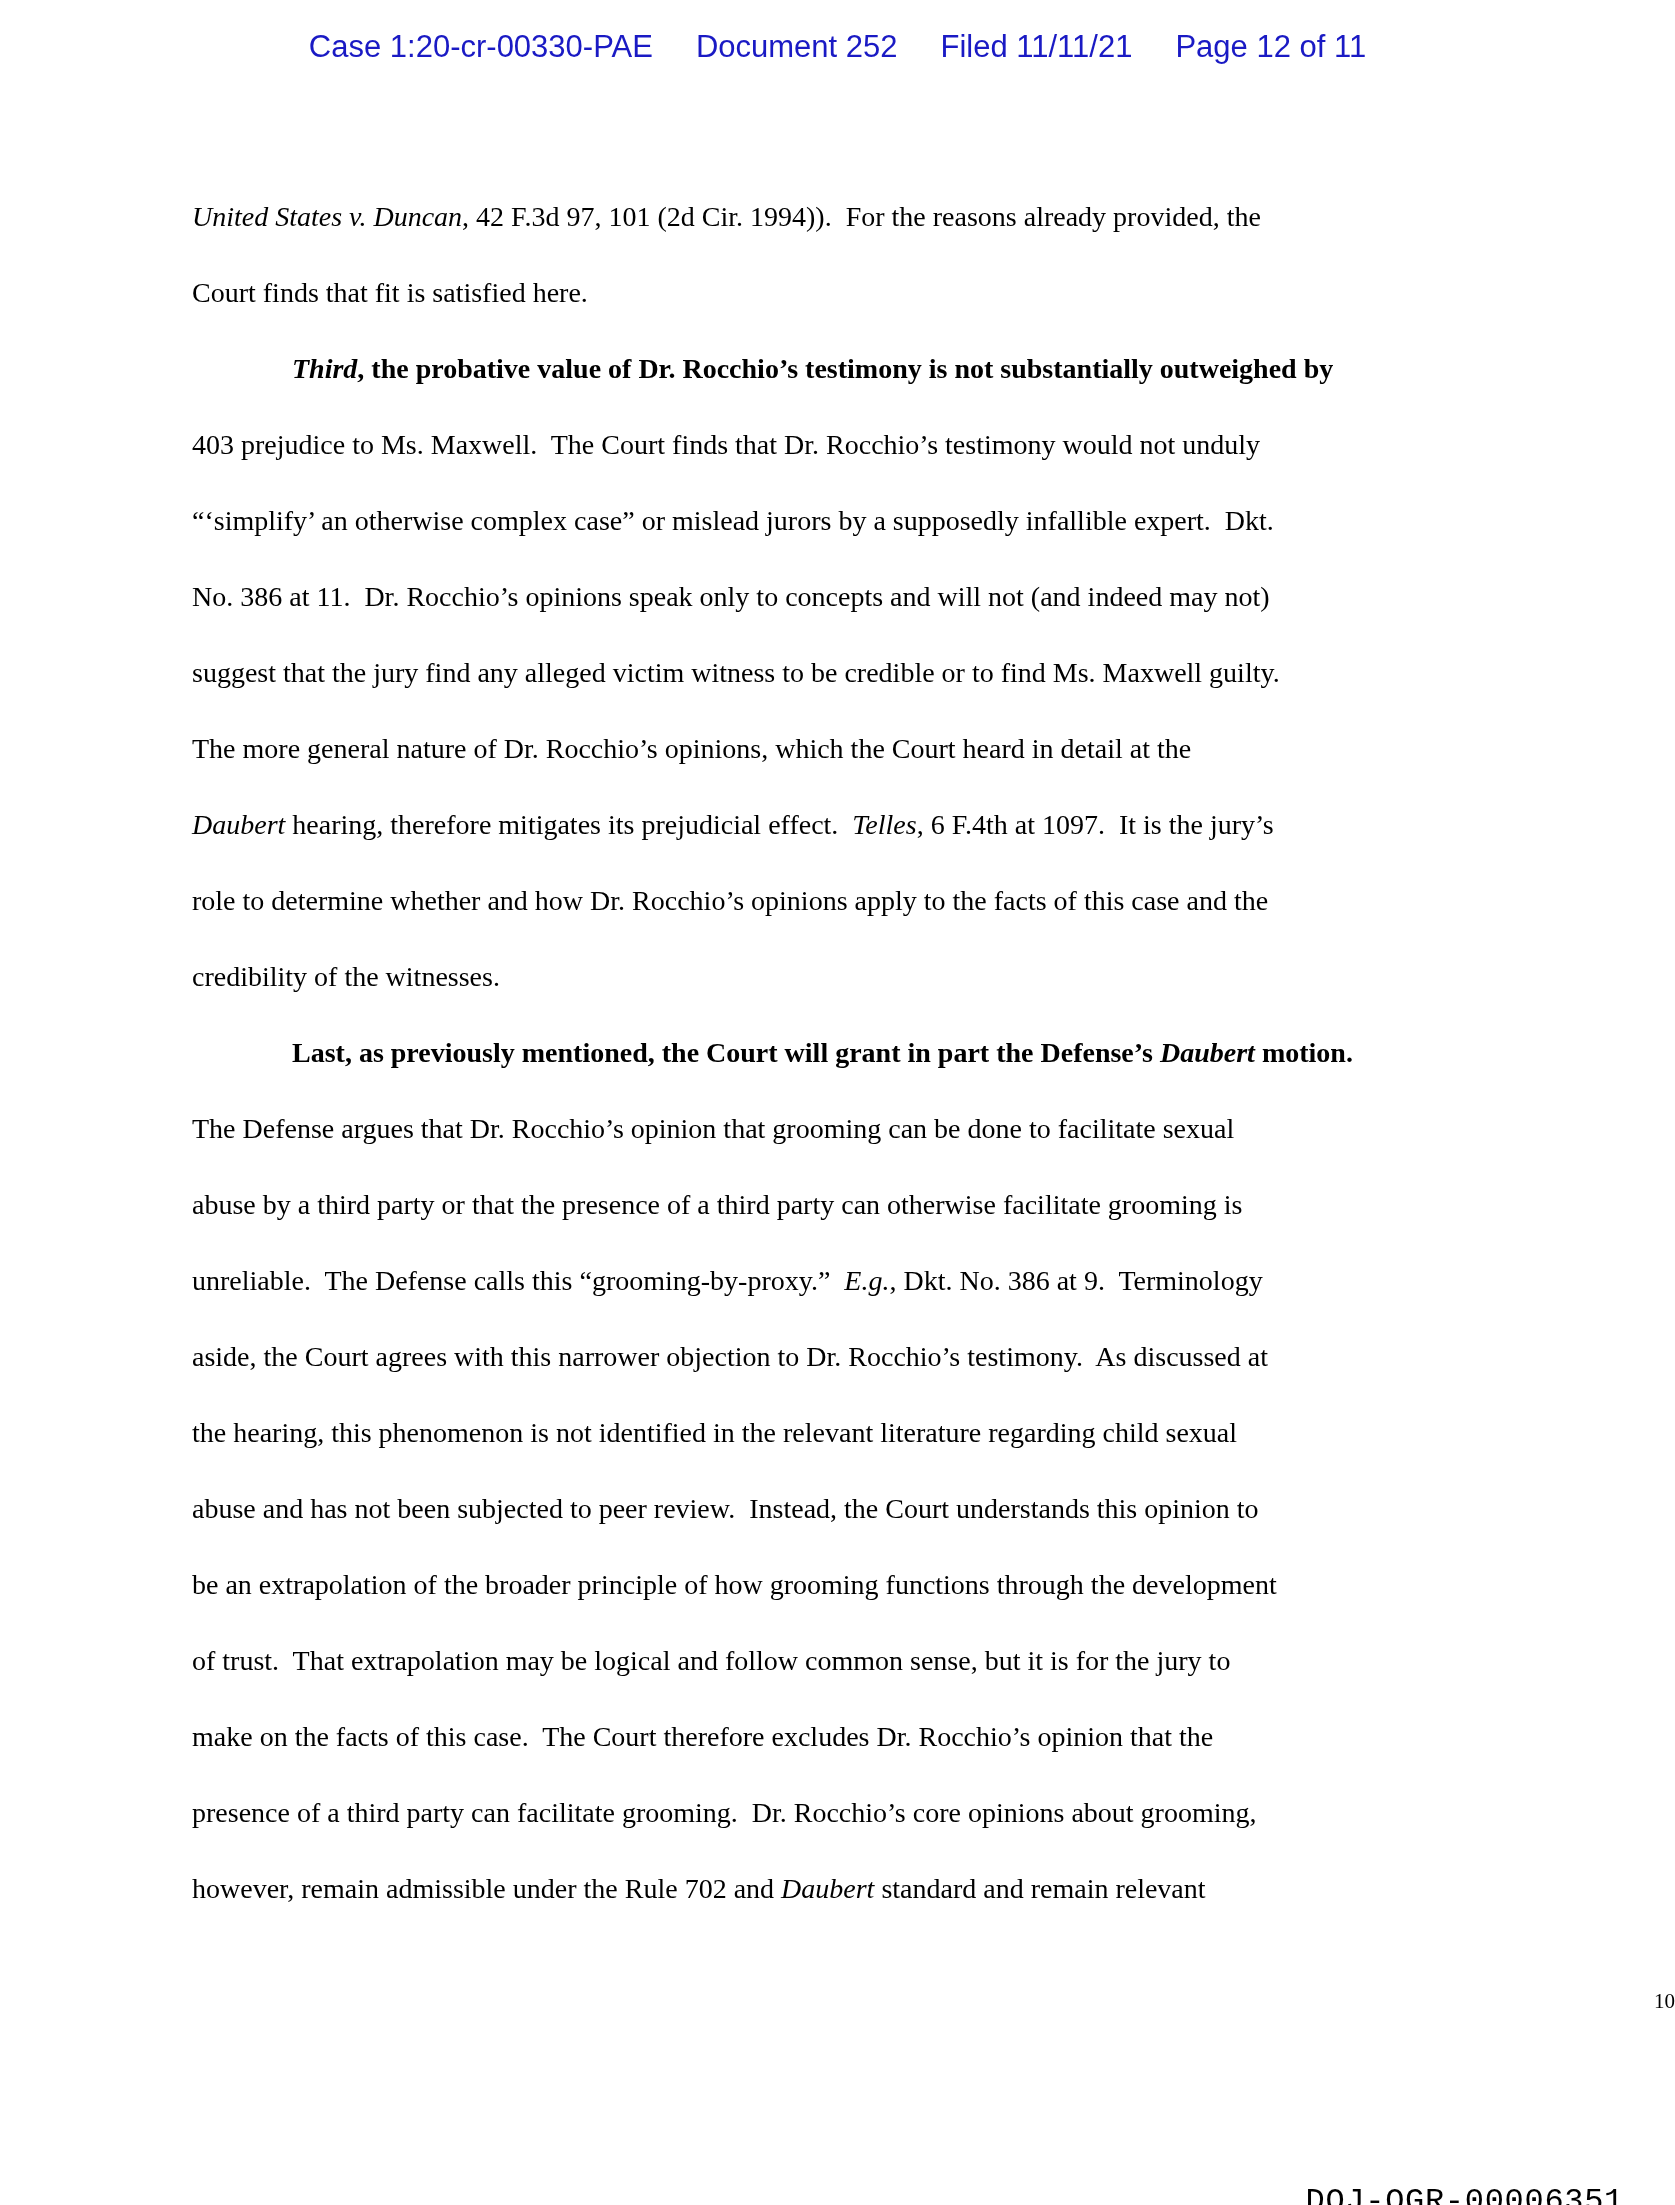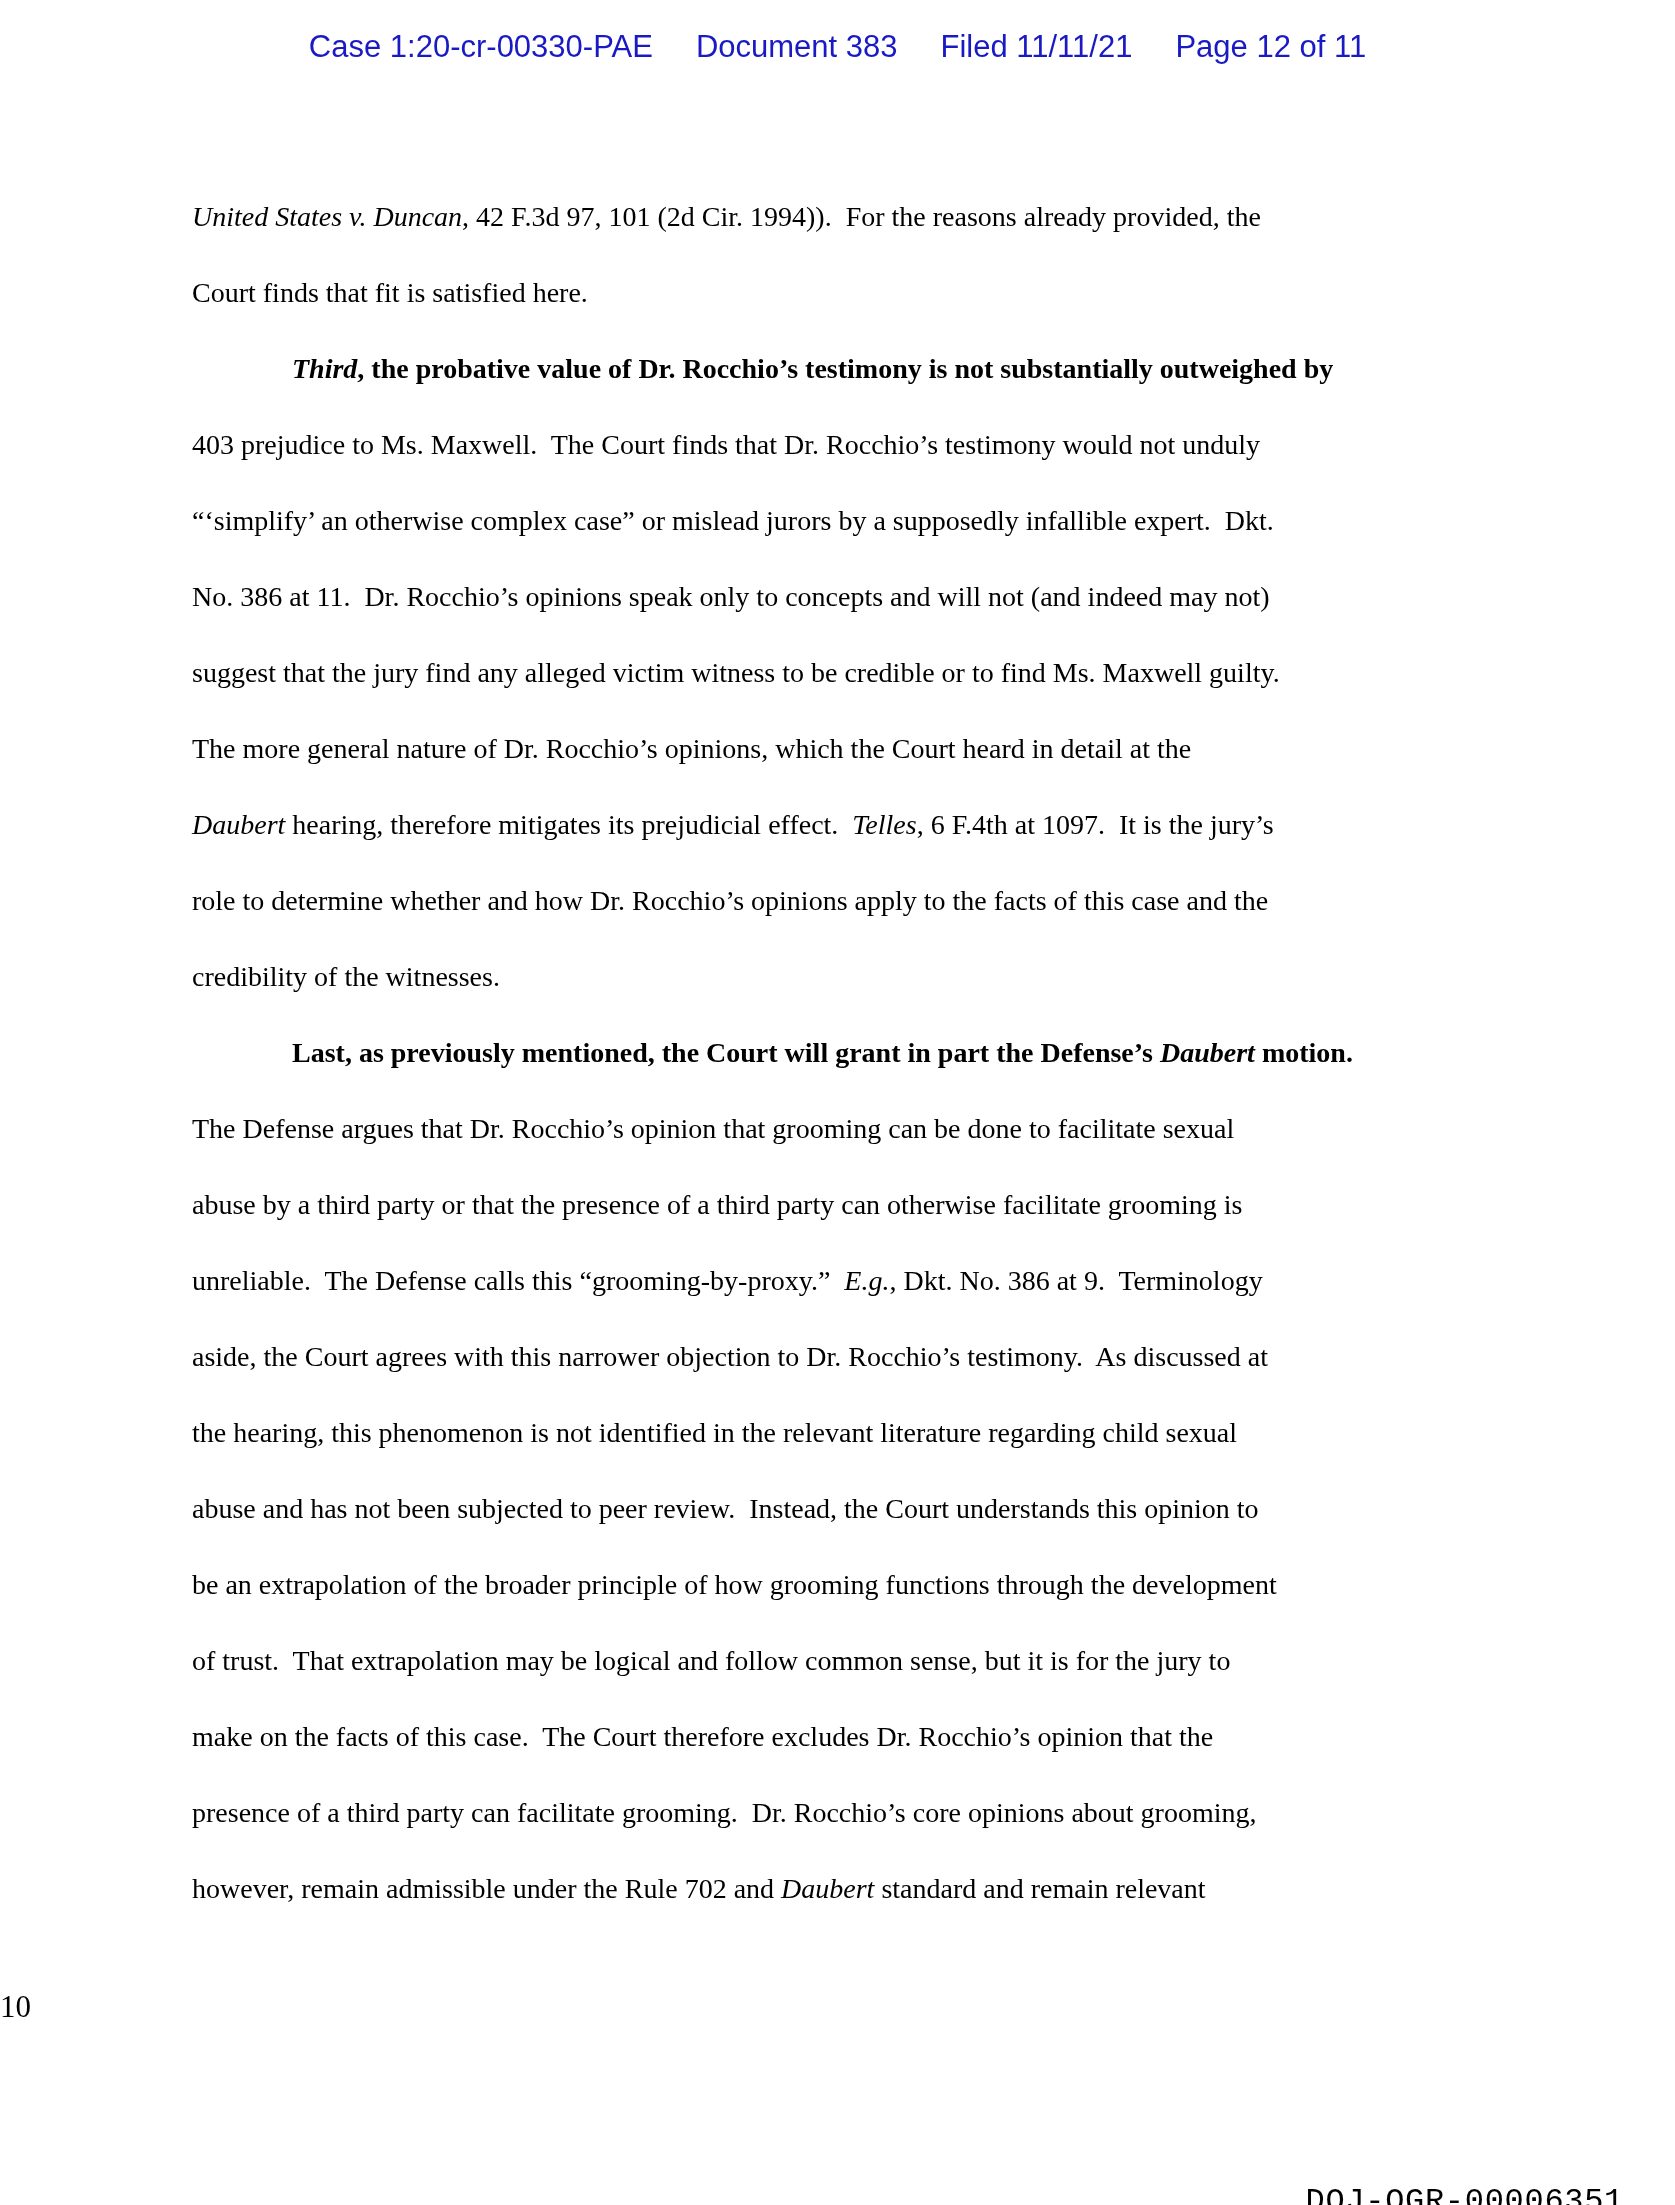--- a/index.html
+++ b/index.html
@@ -38,39 +38,39 @@
     white-space: pre;
   }
   .line { height: 76px; }
   .line.indent { padding-left: 100px; font-weight: bold; }
   .it { font-style: italic; }
   .page-number {
     position: absolute;
     top: 1989px;
     left: 0;
     width: 1675px;
-    text-align: left;
-    font-size: 31px;
+    text-align: right;
+    font-size: 21px;
   }
   .bates-stamp {
     position: absolute;
     top: 2159px;
     right: 51px;
     font-family: "Liberation Mono", monospace;
     font-size: 32px;
     letter-spacing: 0.7px;
     margin-top: 24px;
   }
 </style>
 </head>
 <body>
 
 <div class="court-stamp" style="color: rgb(26, 26, 196);">
   <span>Case 1:20-cr-00330-PAE</span>
-  <span>Document 383</span>
+  <span>Document 252</span>
   <span>Filed 11/11/21</span>
   <span>Page 12 of 11</span>
 </div>
 
 <div class="doc-body"><div class="line"><span class="it">United States v. Duncan</span><span>, 42 F.3d 97, 101 (2d Cir. 1994)).  For the reasons already provided, the</span></div><div class="line"><span>Court finds that fit is satisfied here.</span></div><div class="line indent"><span class="it">Third</span><span>, the probative value of Dr. Rocchio’s testimony is not substantially outweighed by</span></div><div class="line"><span>403 prejudice to Ms. Maxwell.  The Court finds that Dr. Rocchio’s testimony would not unduly</span></div><div class="line"><span>“‘simplify’ an otherwise complex case” or mislead jurors by a supposedly infallible expert.  Dkt.</span></div><div class="line"><span>No. 386 at 11.  Dr. Rocchio’s opinions speak only to concepts and will not (and indeed may not)</span></div><div class="line"><span>suggest that the jury find any alleged victim witness to be credible or to find Ms. Maxwell guilty.</span></div><div class="line"><span>The more general nature of Dr. Rocchio’s opinions, which the Court heard in detail at the</span></div><div class="line"><span class="it">Daubert</span><span> hearing, therefore mitigates its prejudicial effect.  </span><span class="it">Telles</span><span>, 6 F.4th at 1097.  It is the jury’s</span></div><div class="line"><span>role to determine whether and how Dr. Rocchio’s opinions apply to the facts of this case and the</span></div><div class="line"><span>credibility of the witnesses.</span></div><div class="line indent"><span>Last, as previously mentioned, the Court will grant in part the Defense’s </span><span class="it">Daubert</span><span> motion.</span></div><div class="line"><span>The Defense argues that Dr. Rocchio’s opinion that grooming can be done to facilitate sexual</span></div><div class="line"><span>abuse by a third party or that the presence of a third party can otherwise facilitate grooming is</span></div><div class="line"><span>unreliable.  The Defense calls this “grooming-by-proxy.”  </span><span class="it">E.g.</span><span>, Dkt. No. 386 at 9.  Terminology</span></div><div class="line"><span>aside, the Court agrees with this narrower objection to Dr. Rocchio’s testimony.  As discussed at</span></div><div class="line"><span>the hearing, this phenomenon is not identified in the relevant literature regarding child sexual</span></div><div class="line"><span>abuse and has not been subjected to peer review.  Instead, the Court understands this opinion to</span></div><div class="line"><span>be an extrapolation of the broader principle of how grooming functions through the development</span></div><div class="line"><span>of trust.  That extrapolation may be logical and follow common sense, but it is for the jury to</span></div><div class="line"><span>make on the facts of this case.  The Court therefore excludes Dr. Rocchio’s opinion that the</span></div><div class="line"><span>presence of a third party can facilitate grooming.  Dr. Rocchio’s core opinions about grooming,</span></div><div class="line"><span>however, remain admissible under the Rule 702 and </span><span class="it">Daubert</span><span> standard and remain relevant</span></div></div>
 
 <div class="page-number">10</div>
 
 <div class="bates-stamp">DOJ-OGR-00006351</div>
 

